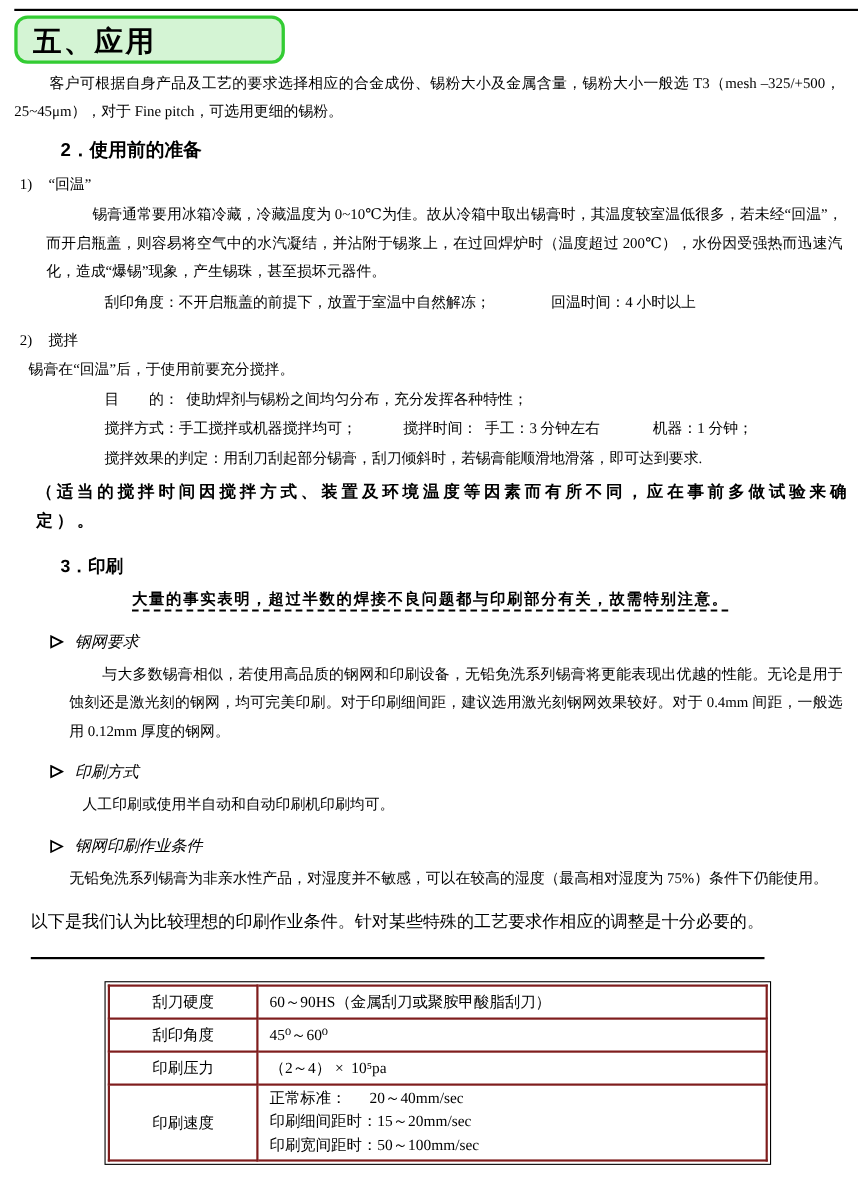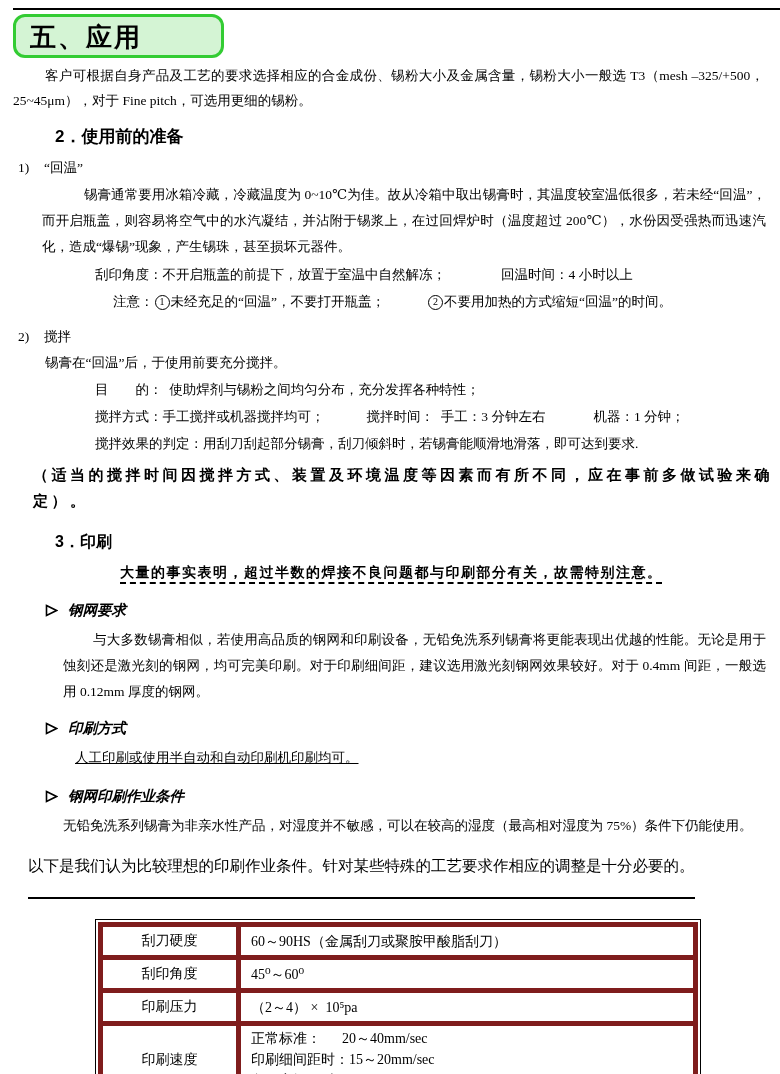--- a/index.html
+++ b/index.html
@@ -6,21 +6,21 @@
   body {
     width:780px; height:1074px; background:#ffffff; color:#000;
     font-family:"Liberation Serif","DejaVu Serif",serif;
     font-size:13.5px; overflow:hidden; position:relative;
   }
   .page { position:relative; width:780px; height:1074px; }
   .header-rule { position:absolute; top:8px; left:13px; right:0; border-top:2px solid #000; }
 
   .title-box {
     display:inline-block; box-sizing:border-box; margin:14px 0 0 13px;
-    width:211px; height:44px; border:3px solid #33cc33; background:#d4f4d4;
+    width:246px; height:44px; border:3px solid #33cc33; background:#d4f4d4;
     border-radius:12px; padding:3px 0 0 14px;
     font-family:"Liberation Sans","DejaVu Sans",sans-serif;
     font-weight:bold; font-size:26px; letter-spacing:2px;
   }
 
   .h-num {
     font-family:"Liberation Sans","DejaVu Sans",sans-serif;
     font-weight:bold; font-size:17px; margin:12px 0 0 55px;
   }
   .h-num.small { font-size:16px; }
@@ -44,36 +44,36 @@
 
   .notice {
     margin:8px 0 0 120px; font-weight:bold; font-size:14px; letter-spacing:1.5px;
     text-decoration:underline; text-decoration-style:dashed; text-decoration-thickness:2px;
     text-underline-offset:5px; line-height:24px;
   }
 
   .bullet { display:flex; align-items:center; margin:16px 0 0 45px; }
   .bullet .arrow { margin-right:10px; display:inline-flex; }
   .bullet .btitle {
-    font-weight:bold; font-style:italic; font-size:14.5px;
+    font-weight:normal; font-style:italic; font-size:14.5px;
     font-family:"Liberation Serif","DejaVu Serif",serif;
   }
   .bullet-para { margin:7px 14px 0 63px; line-height:26px; text-align:justify; text-indent:30px; }
-  .bullet-para.noindent { text-indent:12px;text-decoration:underline; }
+  .bullet-para.noindent { text-indent:12px; }
   .bullet-para.flat { text-indent:0; }
 
   .ideal-note {
     display:inline-block; margin:16px 0 0 28px; font-size:15.5px;
     text-decoration-thickness:1.5px; text-underline-offset:4px;
     border-bottom:2px solid #000; padding-bottom:20px; line-height:22px;
   }
 
   .tbl-wrap { display:inline-block; margin:20px 0 0 95px; border:1px solid #000; padding:2px; }
   table { border-collapse:collapse; width:600px; }
-  td { border:5px solid #7f1d1d; font-size:14px; }
+  td { border:2px solid #7f1d1d; font-size:14px; }
   td.lbl { width:133px; text-align:center; vertical-align:middle; padding:2px 0; }
   td.val { padding:2px 6px 2px 10px; }
   td .cell-line { line-height:21px; white-space:pre-wrap; }
   tr.single td { height:24px; }
 
   .circled {
     display:inline-flex; width:13px; height:13px; border:1px solid #000; border-radius:50%;
     align-items:center; justify-content:center; font-size:10px; line-height:1;
     position:relative; top:-1px; margin:0 1px;
   }
@@ -95,32 +95,25 @@
   <div class="h-num">2．使用前的准备</div>
 
   <div class="list-line">
     <span class="marker">1)</span><span>“回温”</span>
   </div>
   <div class="hang-para">锡膏通常要用冰箱冷藏，冷藏温度为 0~10℃为佳。故从冷箱中取出锡膏时，其温度较室温低很多，若未经“回温”，而开启瓶盖，则容易将空气中的水汽凝结，并沾附于锡浆上，在过回焊炉时（温度超过 200℃），水份因受强热而迅速汽化，造成“爆锡”现象，产生锡珠，甚至损坏元器件。</div>
   <div class="sub-line flexline">
     <span>刮印角度：不开启瓶盖的前提下，放置于室温中自然解冻；</span>
     <span style="margin-left:55px;">回温时间：4 小时以上</span>
   </div>
-  <div class="note-line">
-    <span>注意：</span><span class="circled">
-        <span>1</span>
-      </span><span>未经充足的“回温”，不要打开瓶盖；</span><span style="display:inline-block; width:42px;"></span><span class="circled">
-        <span>2</span>
-      </span><span>不要用加热的方式缩短“回温”的时间。</span>
-  </div>
 
   <div class="list-line" style="margin-top:12px;">
     <span class="marker">2)</span><span>搅拌</span>
   </div>
-  <div class="sub-line" style="margin-left:45px;">锡膏在“回温”后，于使用前要充分搅拌。</div>
+  <div class="sub-line" style="margin-left:26px;">锡膏在“回温”后，于使用前要充分搅拌。</div>
   <div class="sub-line">目　　的：  使助焊剂与锡粉之间均匀分布，充分发挥各种特性；</div>
   <div class="sub-line flexline">
     <span>搅拌方式：手工搅拌或机器搅拌均可；</span>
     <span style="margin-left:42px; white-space:pre-wrap;">搅拌时间：  手工：3 分钟左右</span>
     <span style="margin-left:48px;">机器：1 分钟；</span>
   </div>
   <div class="sub-line">搅拌效果的判定：用刮刀刮起部分锡膏，刮刀倾斜时，若锡膏能顺滑地滑落，即可达到要求.</div>
   <div class="bold-note">（适当的搅拌时间因搅拌方式、装置及环境温度等因素而有所不同，应在事前多做试验来确定）。</div>
 
   

